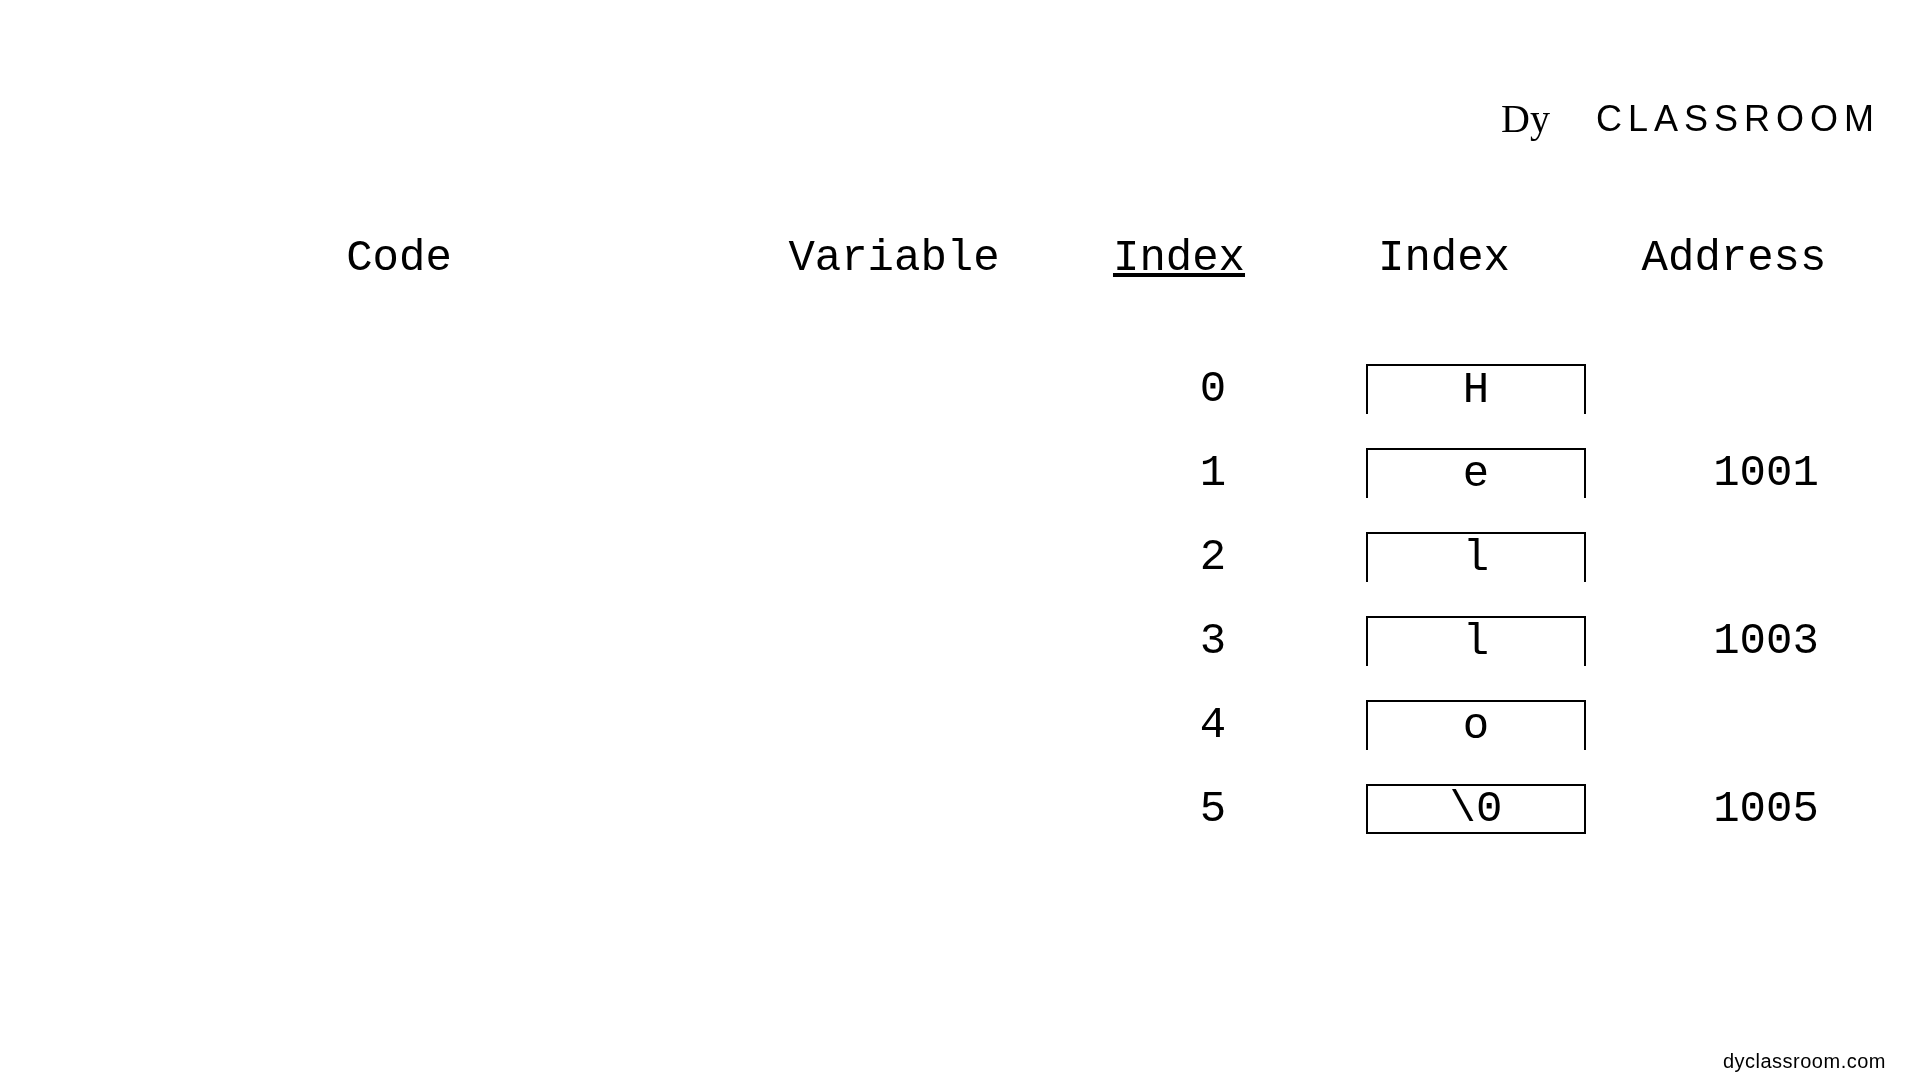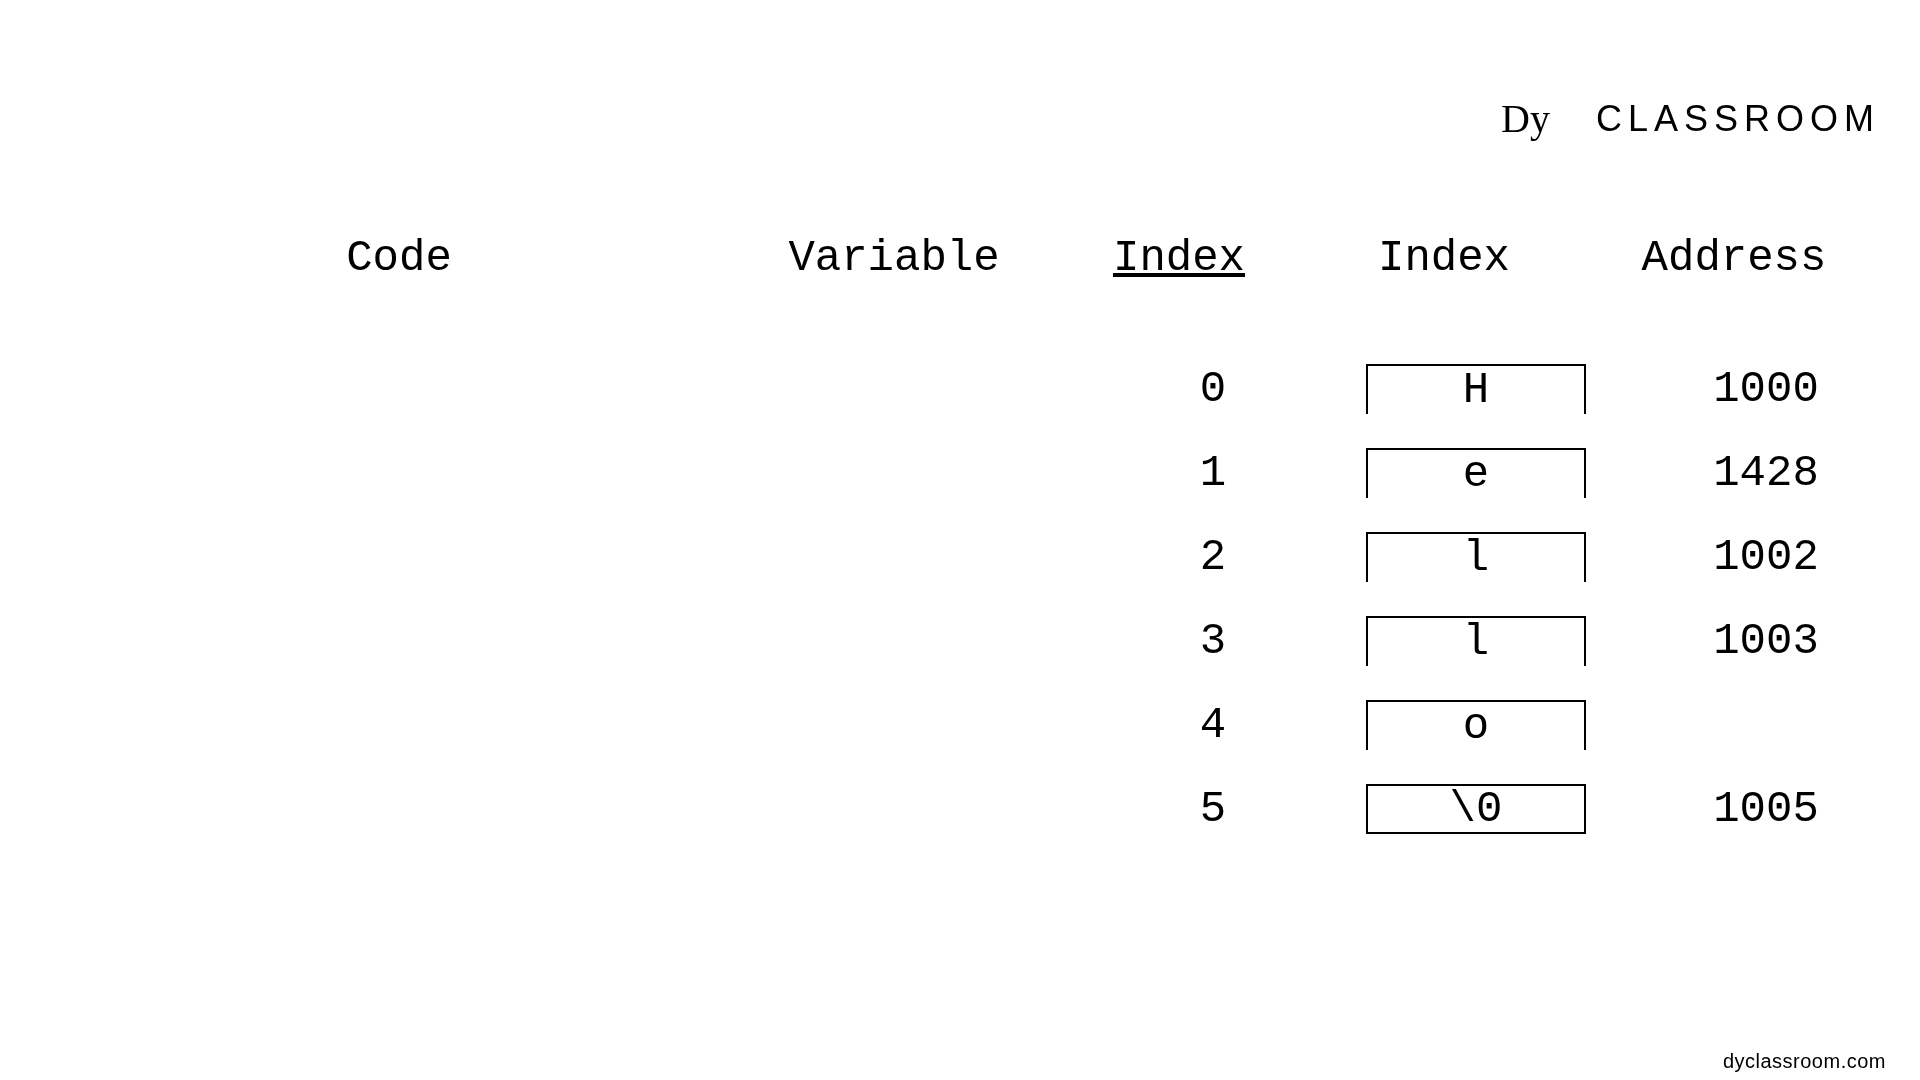--- a/index.html
+++ b/index.html
@@ -130,31 +130,29 @@
     <div class="col-index">Index</div>
     <div class="col-value">Index</div>
     <div class="col-addr">Address</div>
   </div>
 
 
   <div class="mem-table" id="mem-table">
       <div class="mem-row">
         <div class="mem-index">0</div>
         <div class="mem-value">H</div>
-        <div class="mem-addr">1000</div>
       </div>
       <div class="mem-row">
         <div class="mem-index">1</div>
         <div class="mem-value">e</div>
-        <div class="mem-addr">1428</div>
+        <div class="mem-addr">1001</div>
       </div>
       <div class="mem-row">
         <div class="mem-index">2</div>
         <div class="mem-value">l</div>
-        <div class="mem-addr">1002</div>
       </div>
       <div class="mem-row">
         <div class="mem-index">3</div>
         <div class="mem-value">l</div>
         <div class="mem-addr">1003</div>
       </div>
       <div class="mem-row">
         <div class="mem-index">4</div>
         <div class="mem-value">o</div>
       </div>

